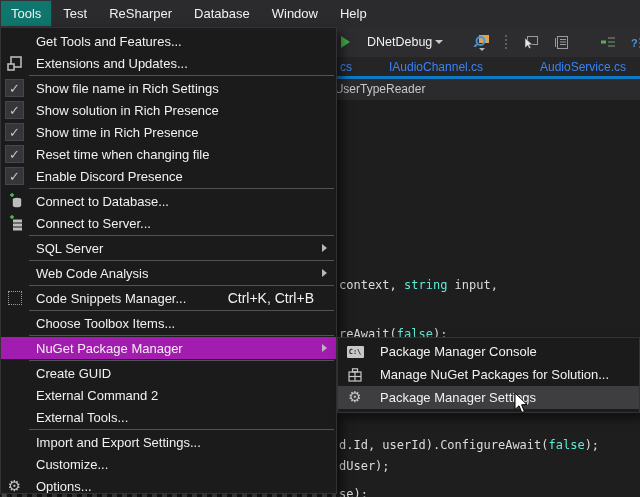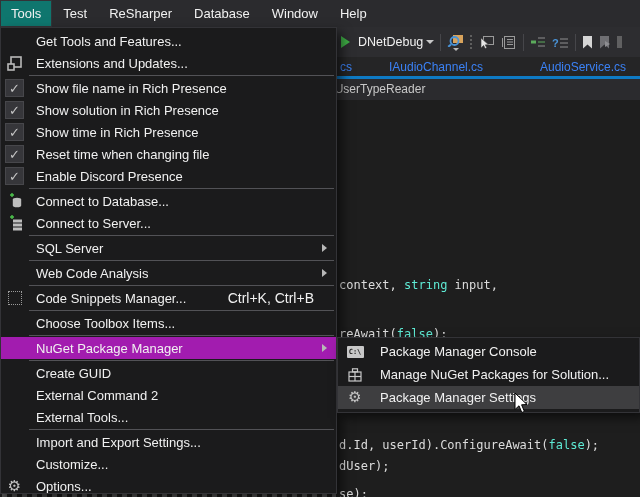--- a/index.html
+++ b/index.html
@@ -7,21 +7,21 @@
     position:relative;width:640px;height:497px;overflow:hidden;
     background:#1e1e1e;font-family:"Liberation Sans",sans-serif;
     -webkit-font-smoothing:antialiased;
   }
   
   .menubar{position:absolute;left:0;top:0;width:640px;height:27px;background:#2b2b2e;display:flex;align-items:stretch;z-index:5;}
   .mb-item{display:flex;align-items:center;padding:0 11px;color:#f1f1f1;font-size:13px;cursor:default;}
   .mb-item.open{background:#0f766e;box-shadow:inset 0 0 0 1px #333337;}
   
   .toolbar{position:absolute;left:0;top:27px;width:640px;height:30px;background:#2d2d30;z-index:1;}
-  .toolbar-content{position:absolute;left:341px;top:0;right:0;height:30px;display:flex;align-items:center;gap:6px;}
+  .toolbar-content{position:absolute;left:341px;top:0;right:0;height:30px;display:flex;align-items:center;gap:15px;}
   .play{width:0;height:0;border-left:9px solid #3fae46;border-top:6px solid transparent;border-bottom:6px solid transparent;}
   .cfg-label{color:#f1f1f1;font-size:12.5px;margin-left:2px;}
   .caret{width:0;height:0;border-left:4px solid transparent;border-right:4px solid transparent;border-top:4px solid #c8c8c8;margin-left:3px;}
   .vsep{width:1px;height:17px;background:#46464a;}
   .grip{width:0;height:14px;border-left:2px dotted #5f5f5f;}
   .tb-icon{display:flex;align-items:center;justify-content:center;}
   .find-stack{display:flex;flex-direction:column;align-items:center;gap:1px;}
   .mini-caret{width:0;height:0;border-left:3px solid transparent;border-right:3px solid transparent;border-top:3px solid #b9b9b9;}
   .edge-sliver{width:5px;height:12px;background:#8a8a8a;opacity:.55;}
   
@@ -179,21 +179,21 @@
     </span>
     <span class="lbl">Extensions and Updates...</span>
   </div>
 
   <div class="msep"></div>
 
   <div class="mi">
     <span class="gutter checkbox">
         <span class="checkmark">✓</span>
       </span>
-    <span class="lbl">Show file name in Rich Presence</span>
+    <span class="lbl">Show file name in Rich Settings</span>
   </div>
   <div class="mi">
     <span class="gutter checkbox">
         <span class="checkmark">✓</span>
       </span>
     <span class="lbl">Show solution in Rich Presence</span>
   </div>
   <div class="mi">
     <span class="gutter checkbox">
         <span class="checkmark">✓</span>

